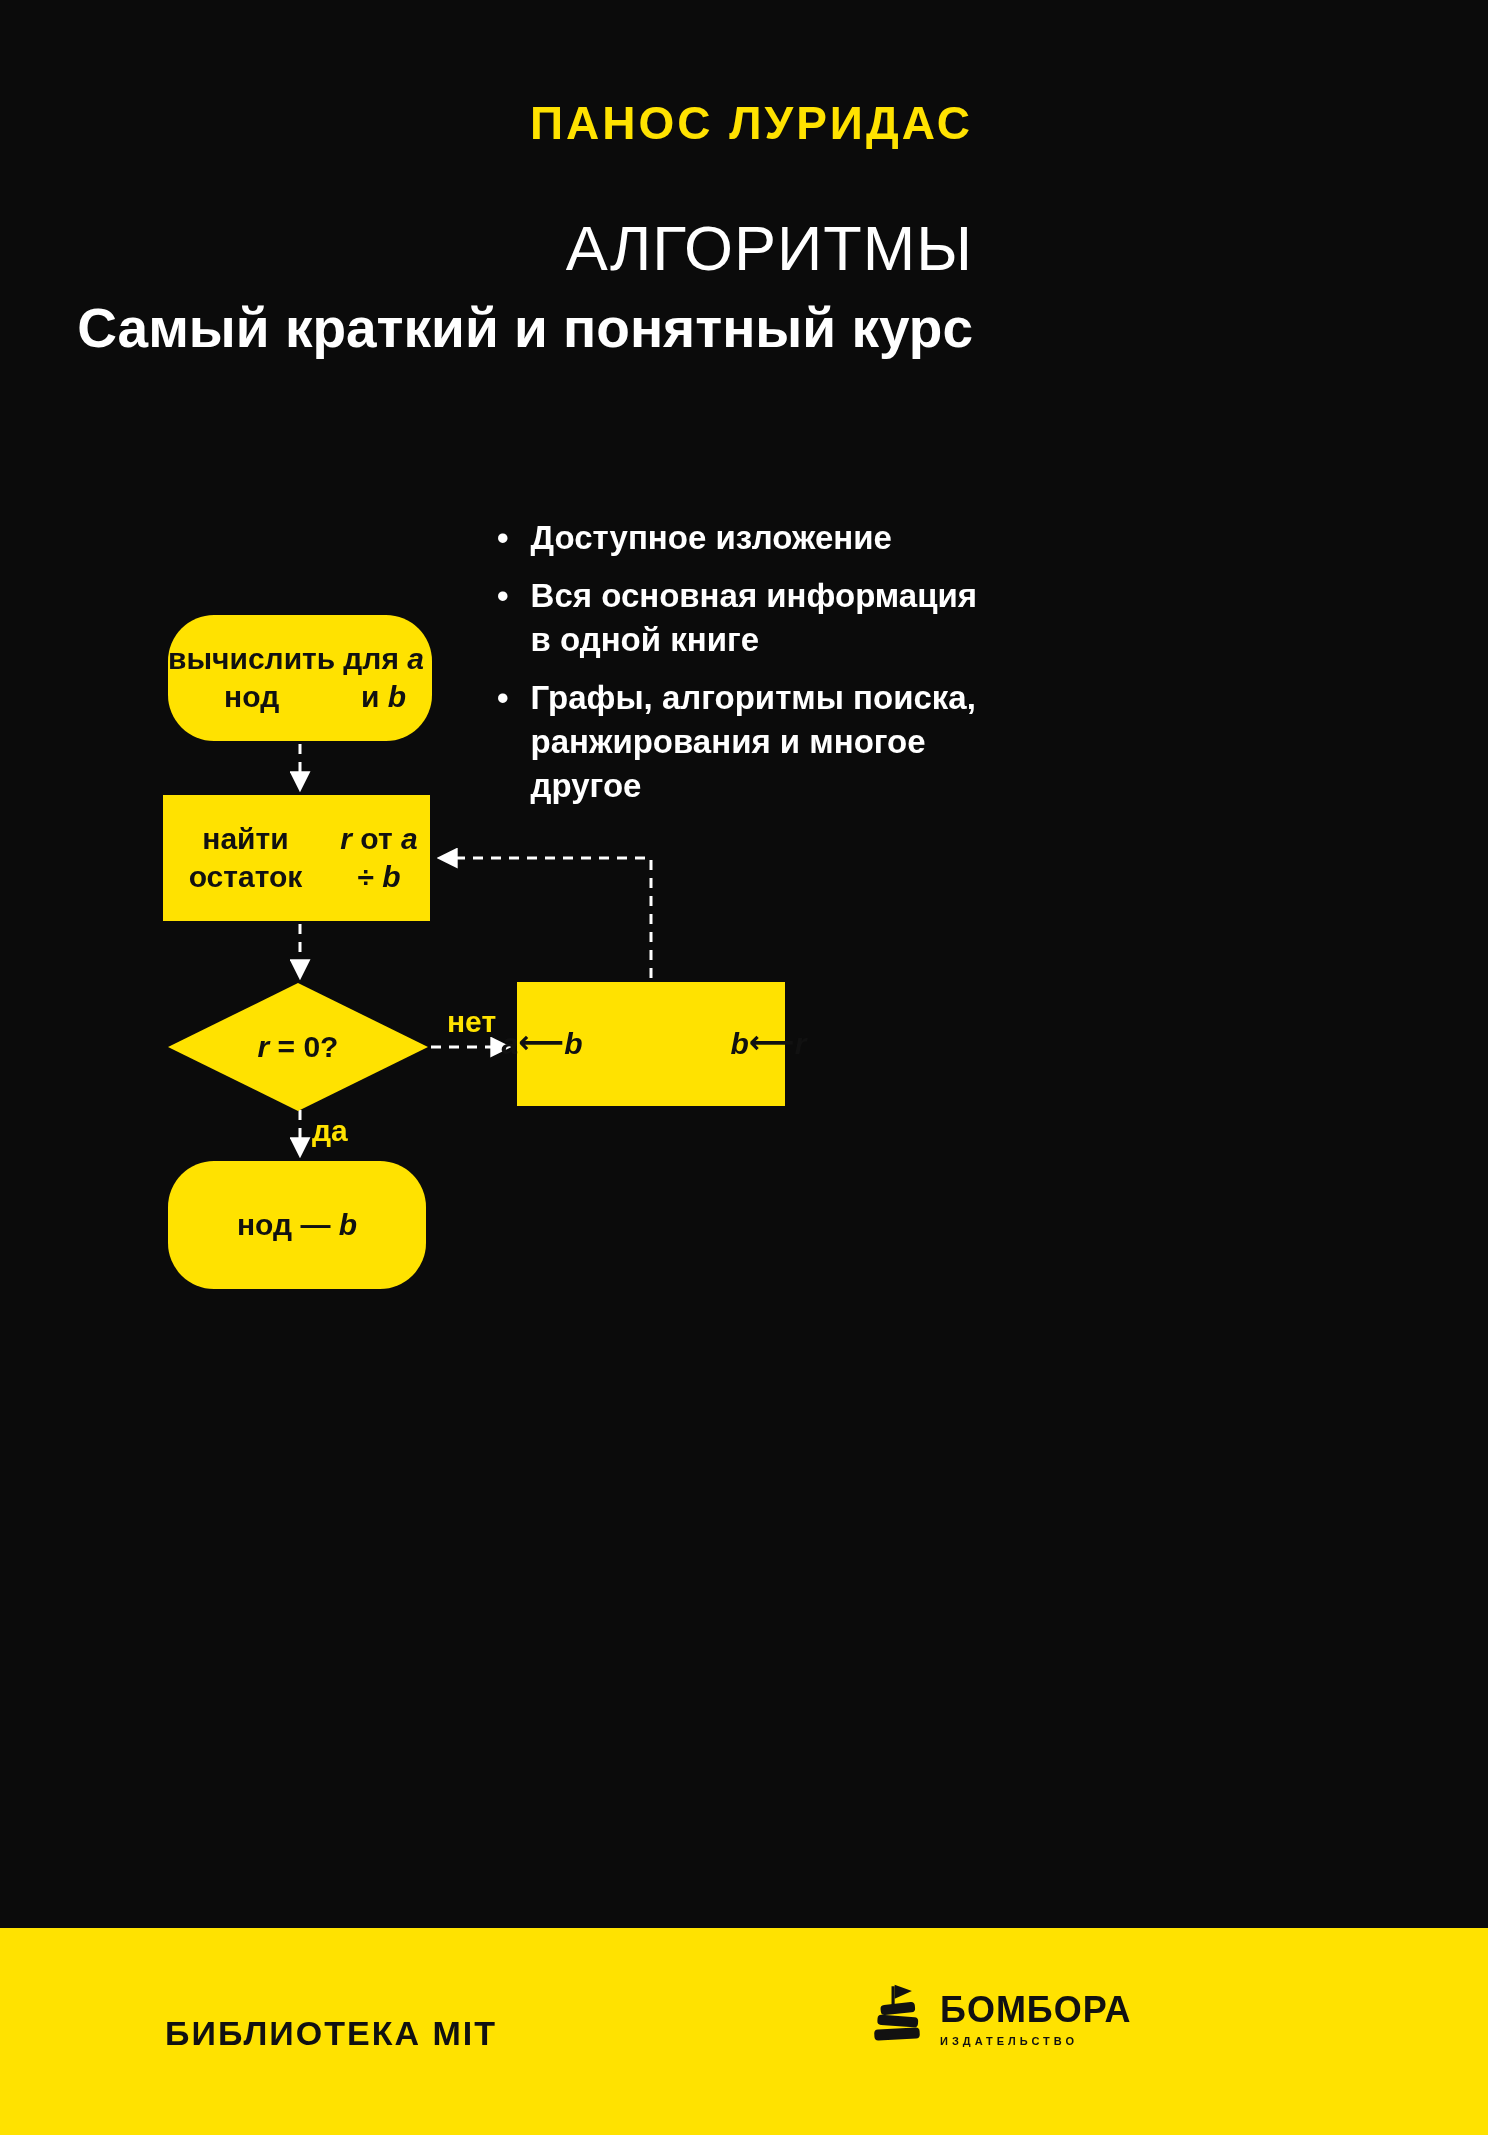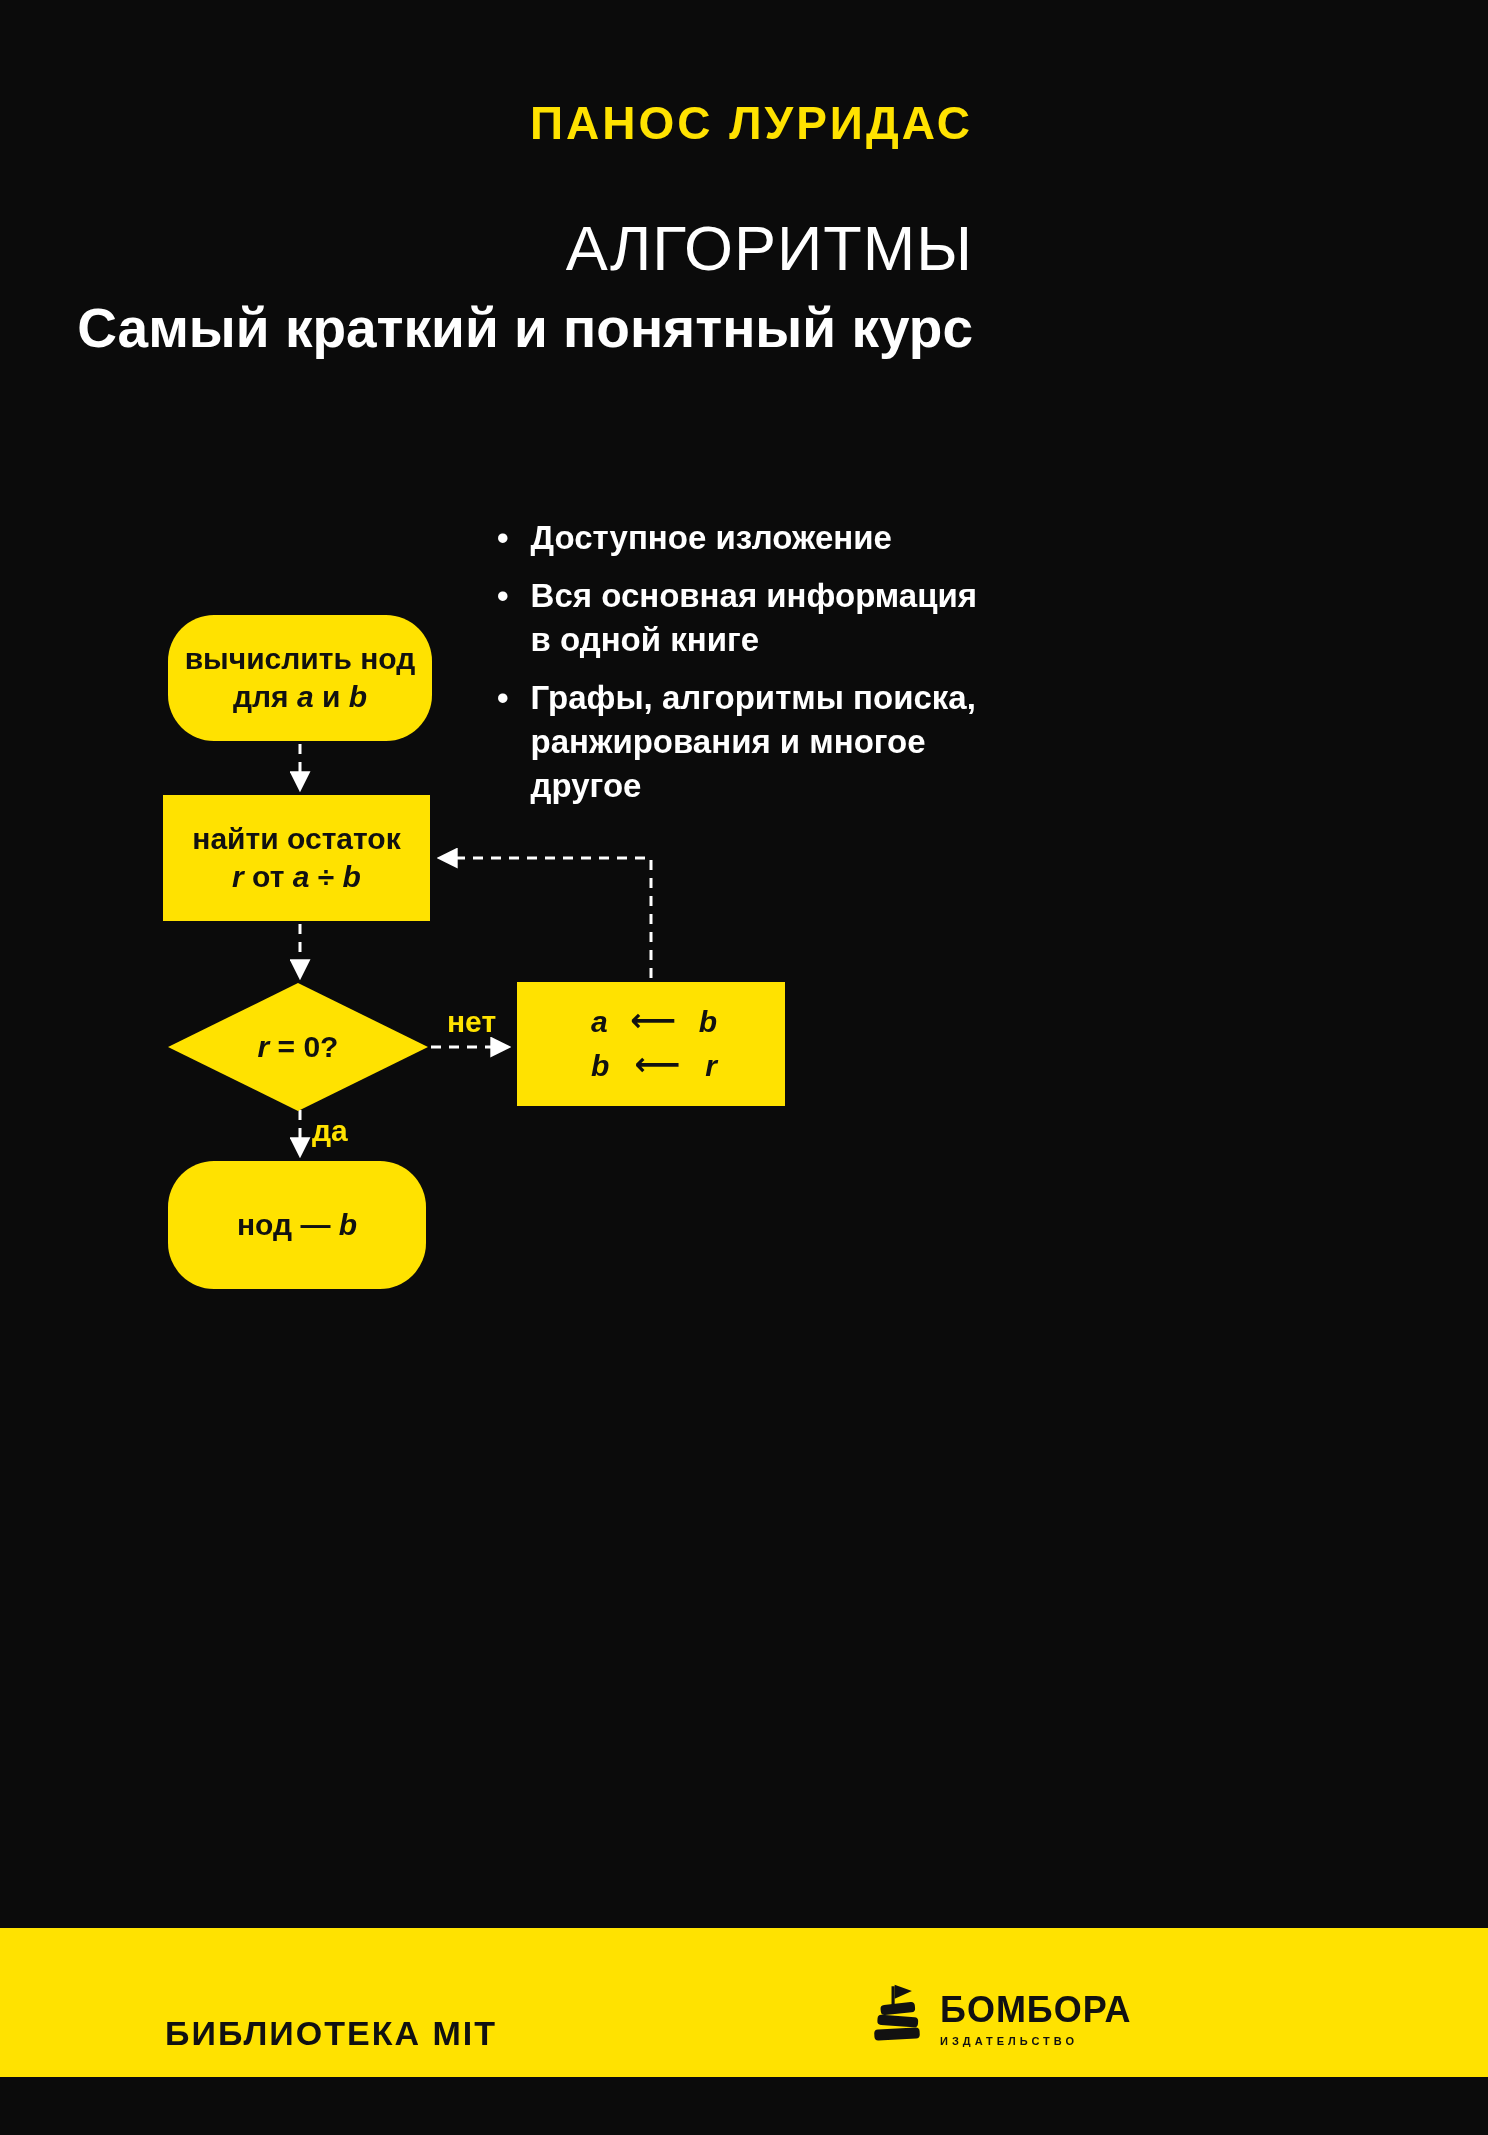--- a/index.html
+++ b/index.html
@@ -19,40 +19,40 @@
   .bullets { position:absolute; left:497px; top:516px; width:520px; list-style:none;
              color:var(--fg,#fff); font-size:33px; font-weight:bold; }
   .bullet { display:flex; gap:22px; margin-bottom:14px; line-height:44px; }
   .dot { flex:0 0 auto; }
   .bl span { display:block; }
 
   
   .node {
     position:absolute; background:var(--accent,#ffe200); color:#111;
     font-weight:bold; font-size:30px; line-height:38px;
-    display:flex; flex-direction:column; align-items:center; justify-content:center;
+    display:flex; flex-direction:row; align-items:center; justify-content:center;
     text-align:center;
   }
   .rounded { border-radius:46px; }
   .n-start     { left:168px; top:615px;  width:264px; height:126px; }
   .n-remainder { left:163px; top:795px;  width:267px; height:126px; }
   .n-decision  { left:168px; top:983px;  width:260px; height:128px;
                  clip-path:polygon(50% 0, 100% 50%, 50% 100%, 0 50%); }
   .n-swap      { left:517px; top:982px;  width:268px; height:124px; gap:6px; }
   .n-end       { left:168px; top:1161px; width:258px; height:128px; }
   .swap-row { display:flex; align-items:center; justify-content:space-between;
               width:100%; padding:0 68px 0 74px; font-style:italic; }
   .swap-row .arrow { font-style:normal; font-size:32px; position:relative; top:-2px; font-weight:bold; }
   .flow-label { position:absolute; color:var(--accent,#ffe200); font-weight:bold; font-size:30px; }
   .lbl-no  { left:447px; top:1005px; }
   .lbl-yes { left:312px; top:1114px; }
   .connectors { position:absolute; left:0; top:0; pointer-events:none; }
 
   
-  .band { position:absolute; left:0; top:1928px; width:1488px; height:149px; background:var(--accent,#ffe200); color:#111; }
+  .band { position:absolute; left:0; top:1928px; width:1488px; height:207px; background:var(--accent,#ffe200); color:#111; }
   .series { position:absolute; left:165px; top:86px; font-size:34px; font-weight:bold; letter-spacing:2px; }
   .logo { position:absolute; left:868px; top:52px; display:flex; align-items:center; gap:14px; }
   .logo-text .pub-name { font-size:36px; font-weight:bold; letter-spacing:1px; }
   .logo-text .pub-sub  { font-size:11px; font-weight:bold; letter-spacing:4px; margin-top:4px; }
 </style>
 </head>
 <body>
 
 <div class="page" style="--accent: #ffe200; --bg: #0b0b0b; --fg: #ffffff;">
 

